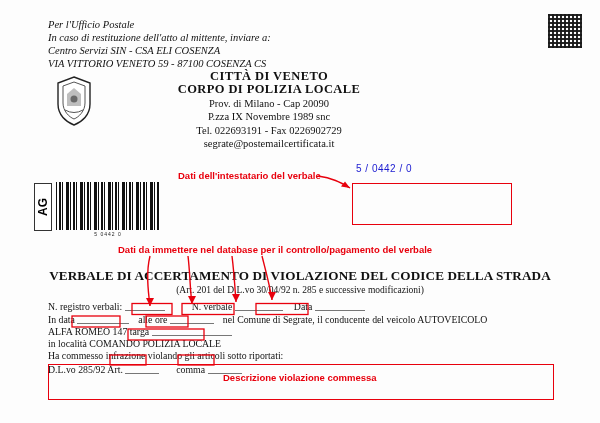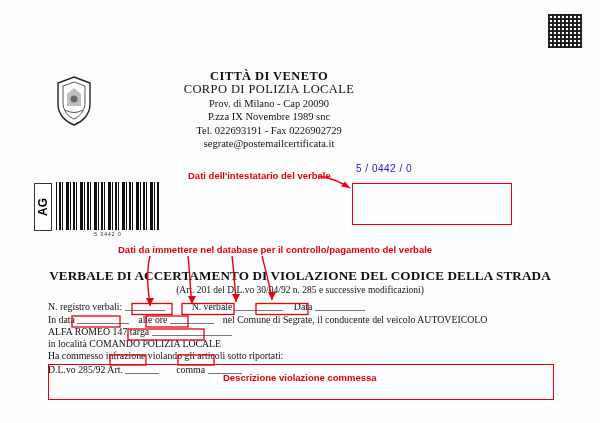--- a/index.html
+++ b/index.html
@@ -58,21 +58,21 @@
   .comune {
     left: 104px;
     top: 70px;
     width: 330px;
     text-align: center;
     font-size: 11px;
     line-height: 13.4px;
     color: #111;
   }
   .comune .b1 { font-weight: bold; font-size: 12.5px; letter-spacing: .4px; }
-  .comune .b2 { font-weight: normal; font-size: 12.5px; letter-spacing: .4px; }
+  .comune .b2 { font-weight: bold; font-size: 12.5px; letter-spacing: .4px; }
   .comune .sm { font-size: 10.5px; }
   .comune .mail { font-size: 10.5px; }
 
   
   .ag {
     left: 34px;
     top: 183px;
     width: 16px;
     height: 46px;
     border: 1px solid #333;
@@ -114,21 +114,21 @@
     color: #222;
   }
 
   
   .red {
     color: #e8000d;
     font-family: "Liberation Sans", sans-serif;
     font-weight: bold;
   }
   .ann1 {
-    left: 188px;
+    left: 178px;
     top: 170px;
     font-size: 9.5px;
   }
   .ann2 {
     left: 118px;
     top: 244px;
     font-size: 9.5px;
   }
   .ann3 {
     left: 223px;
@@ -205,20 +205,26 @@
     font-size: 10px;
     color: #1a1ad0;
     letter-spacing: .5px;
   }
 </style>
 </head>
 <body>
 
 <div id="page">
 
+  <div class="abs postal">
+    <div class="ln">Per l'Ufficio Postale</div>
+    <div class="ln">In caso di restituzione dell'atto al mittente, inviare a:</div>
+    <div class="ln">Centro Servizi SIN - CSA ELI COSENZA</div>
+    <div class="ln">VIA VITTORIO VENETO 59 - 87100 COSENZA  CS</div>
+  </div>
 
   <div class="abs qr"></div>
 
   <svg class="abs crest" viewBox="0 0 44 54">
     <path d="M22 3 L38 9 L38 30 C38 41 30 48 22 51 C14 48 6 41 6 30 L6 9 Z" fill="#ffffff" stroke="#222" stroke-width="1.4"></path>
     <path d="M22 8 L33 12 L33 29 C33 37 27 43 22 45 C17 43 11 37 11 29 L11 12 Z" fill="none" stroke="#555" stroke-width="1"></path>
     <path d="M15 20 L22 14 L29 20 L29 32 L15 32 Z" fill="#888" opacity=".55"></path>
     <circle cx="22" cy="25" r="3.5" fill="#444" opacity=".7"></circle>
     <path d="M13 36 Q22 41 31 36" fill="none" stroke="#555" stroke-width="1"></path>
   </svg>

